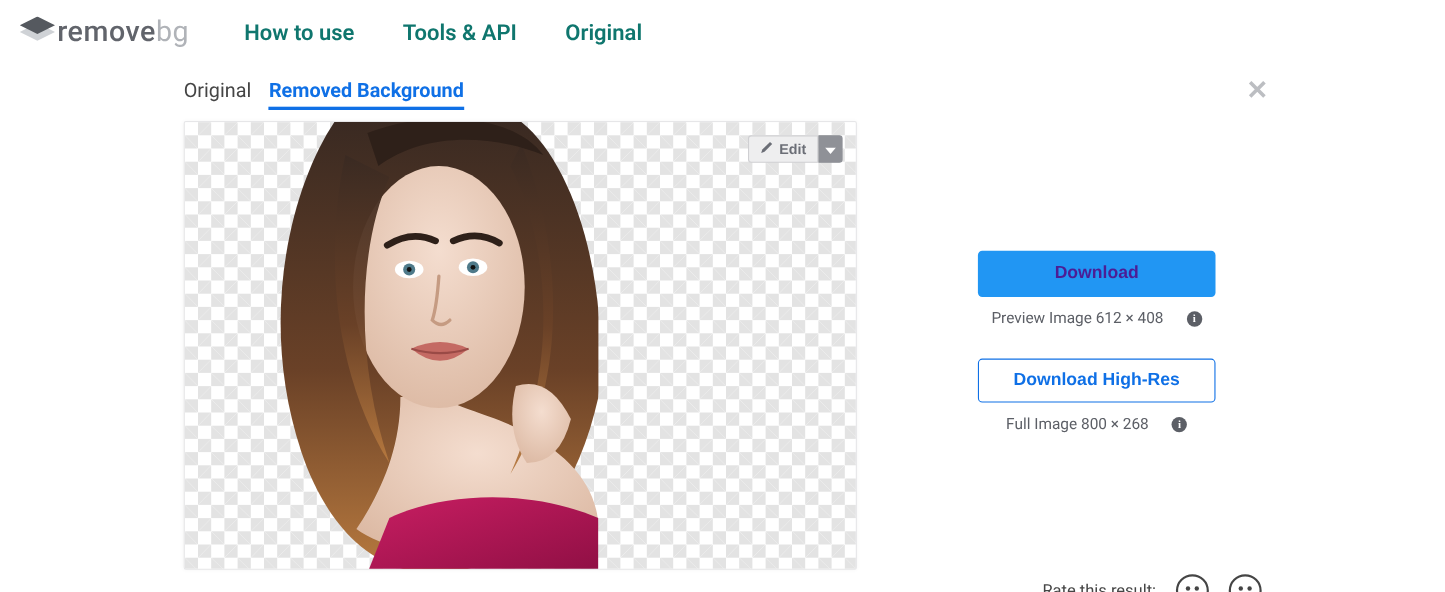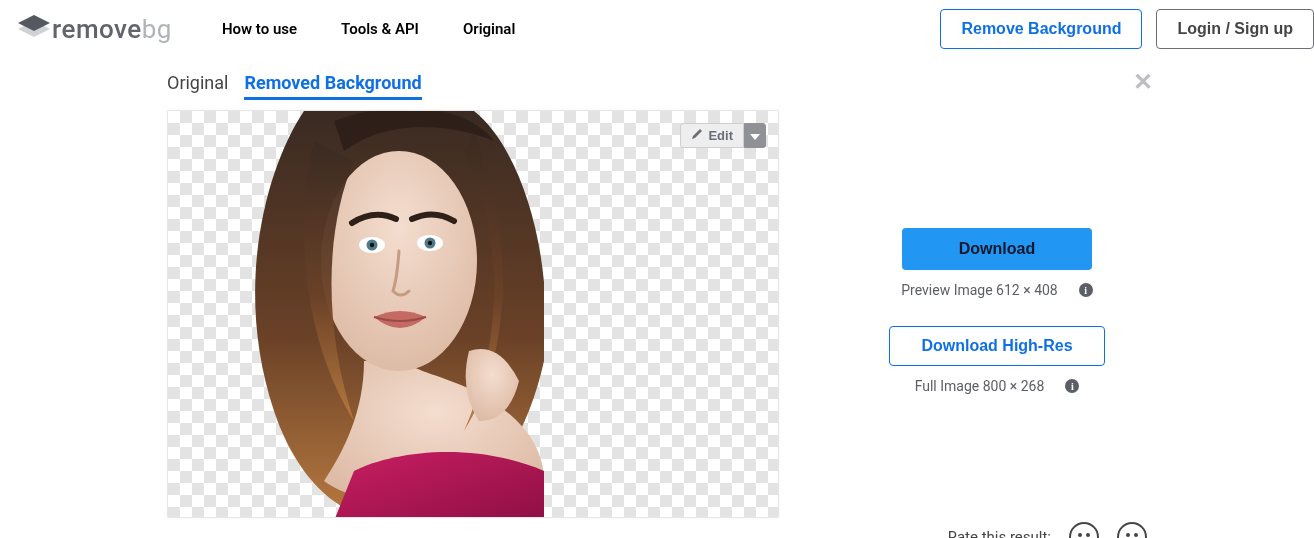--- a/index.html
+++ b/index.html
@@ -4,21 +4,21 @@
 <style>
   * { box-sizing: border-box; margin: 0; padding: 0; }
   body { font-family: -apple-system, BlinkMacSystemFont, "Segoe UI", Roboto, Helvetica, Arial, sans-serif; background: #fff; color: #454545; width: 1314px; }
   
   .header { display: flex; align-items: center; height: 58px; padding: 0 0 0 16px; border-bottom: 0; }
   .logo { display: flex; align-items: center; margin-right: 50px; }
   .logo-icon { width: 36px; height: 28px; position: relative; }
   .logo-text { font-size: 26px; font-weight: 500; color: #61646b; letter-spacing: 0.5px; }
   .logo-text .bg { color: #b0b3b8; font-weight: 400; }
   .nav { display: flex; gap: 44px; }
-  .nav a { color: #000000; text-decoration: none; font-size: 15px; font-weight: 600; }
+  .nav a { color: #0f766e; text-decoration: none; font-size: 20px; font-weight: 600; }
   .header-right { margin-left: auto; display: flex; gap: 14px; align-items: center; }
   .btn-outline-primary { border: 1.5px solid #0f70e6; color: #0f70e6; background: #fff; border-radius: 4px; padding: 10px 20px; font-size: 16px; font-weight: 700; cursor: pointer; }
   .btn-outline-secondary { border: 1.5px solid #6b6e76; color: #454545; background: #fff; border-radius: 4px; padding: 10px 20px; font-size: 16px; font-weight: 700; cursor: pointer; }
   
   .main { display: flex; padding: 6px 0 0 0; margin: 0 auto; width: 980px; position: relative; }
   .close-x { position: absolute; right: -6px; top: 12px; color: #bcbec2; font-size: 24px; font-weight: 700; cursor: pointer; line-height: 1; }
   
   .left { flex: 1; }
   .tabs { display: flex; gap: 16px; padding: 8px 0 10px 0; font-size: 18px; }
   .tab { cursor: pointer; color: #454545; }
@@ -35,21 +35,21 @@
     background-color: #fff;
   }
   .person { position:absolute; left:76px; top:0; width:300px; height:408px; }
   
   .edit-group { position: absolute; top: 12px; right: 12px; display: flex; }
   .edit-btn { background: #eeeeef; border: 1px solid #cfcfd2; color: #6b6e76; font-size: 13px; font-weight: 700; padding: 4px 10px; display: flex; align-items: center; gap: 5px; cursor: pointer; border-radius: 3px 0 0 3px; }
   .edit-caret { background: #8f9197; border: 1px solid #8f9197; width: 22px; display: flex; align-items: center; justify-content: center; cursor: pointer; border-radius: 0 3px 3px 0; }
   .edit-caret svg path { fill: #fff; }
   
   .right { width: 300px; padding-top: 164px; display: flex; flex-direction: column; align-items: center; }
-  .btn-download { background: #2196f3; color: #0f172a; border: none; border-radius: 4px; width: 190px; padding: 12px 0; font-size: 16px; font-weight: 700; cursor: pointer; }
+  .btn-download { background: #2196f3; color: #4c1d95; border: none; border-radius: 4px; width: 216px; padding: 12px 0; font-size: 16px; font-weight: 700; cursor: pointer; }
   .info-line { font-size: 14px; color: #5c5f66; margin-top: 12px; display: flex; align-items: center; gap: 21px; }
   .info-icon { display:inline-flex; width:14px; height:14px; border-radius:50%; background:#5c5f66; color:#fff; font-size:10px; font-weight:700; align-items:center; justify-content:center; font-family: Georgia, serif; }
   .btn-hires { margin-top: 28px; border: 1.5px solid #0f70e6; color: #0f70e6; background:#fff; border-radius: 4px; width: 216px; padding: 10px 0; font-size: 16px; font-weight: 700; cursor: pointer; }
   
   .rate-row { margin-top: 128px; display: flex; align-items: center; gap: 18px; align-self: flex-end; padding-right: 0; }
   .rate-label { font-size: 15px; color: #454545; }
   .face { width: 30px; height: 30px; border: 2px solid #454545; border-radius: 50%; position: relative; cursor: pointer; }
   .face .eye { position:absolute; width:4px; height:4px; background:#454545; border-radius:50%; top:9px; }
   .face .eye.l { left:7px; } .face .eye.r { right:7px; }
 </style>
@@ -64,24 +64,20 @@
         <polygon points="18,0 34,8 18,16 2,8" fill="#55595f"></polygon>
       </svg>
     </span>
     <span class="logo-text"><span>remove</span><span class="bg">bg</span></span>
   </div>
   <nav class="nav">
     <a href="#">How to use</a>
     <a href="#">Tools &amp; API</a>
     <a href="#">Original</a>
   </nav>
-  <div class="header-right">
-    <button class="btn-outline-primary">Remove Background</button>
-    <button class="btn-outline-secondary">Login / Sign up</button>
-  </div>
 </div>
 
 <div class="main">
   <span class="close-x">✕</span>
 
   <div class="left">
     <div class="tabs">
       <span class="tab">Original</span>
       <span class="tab active">Removed Background</span>
     </div>

